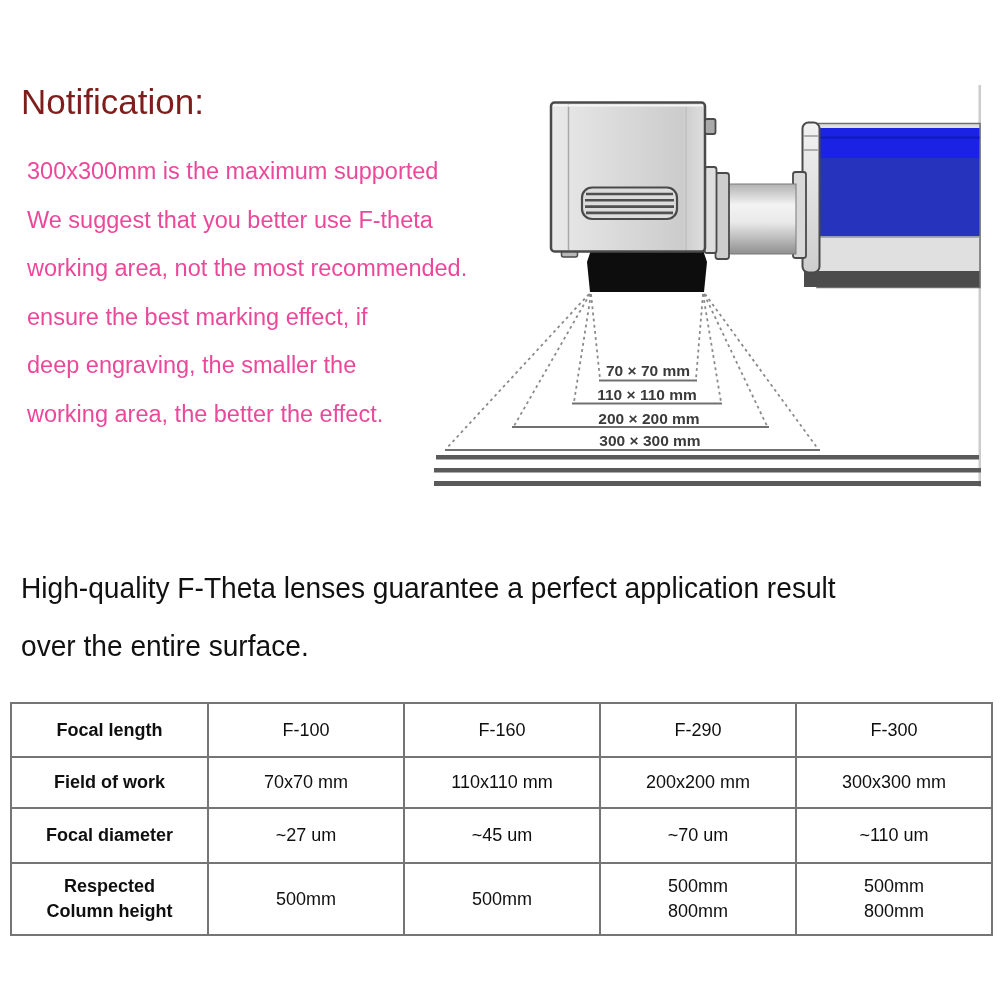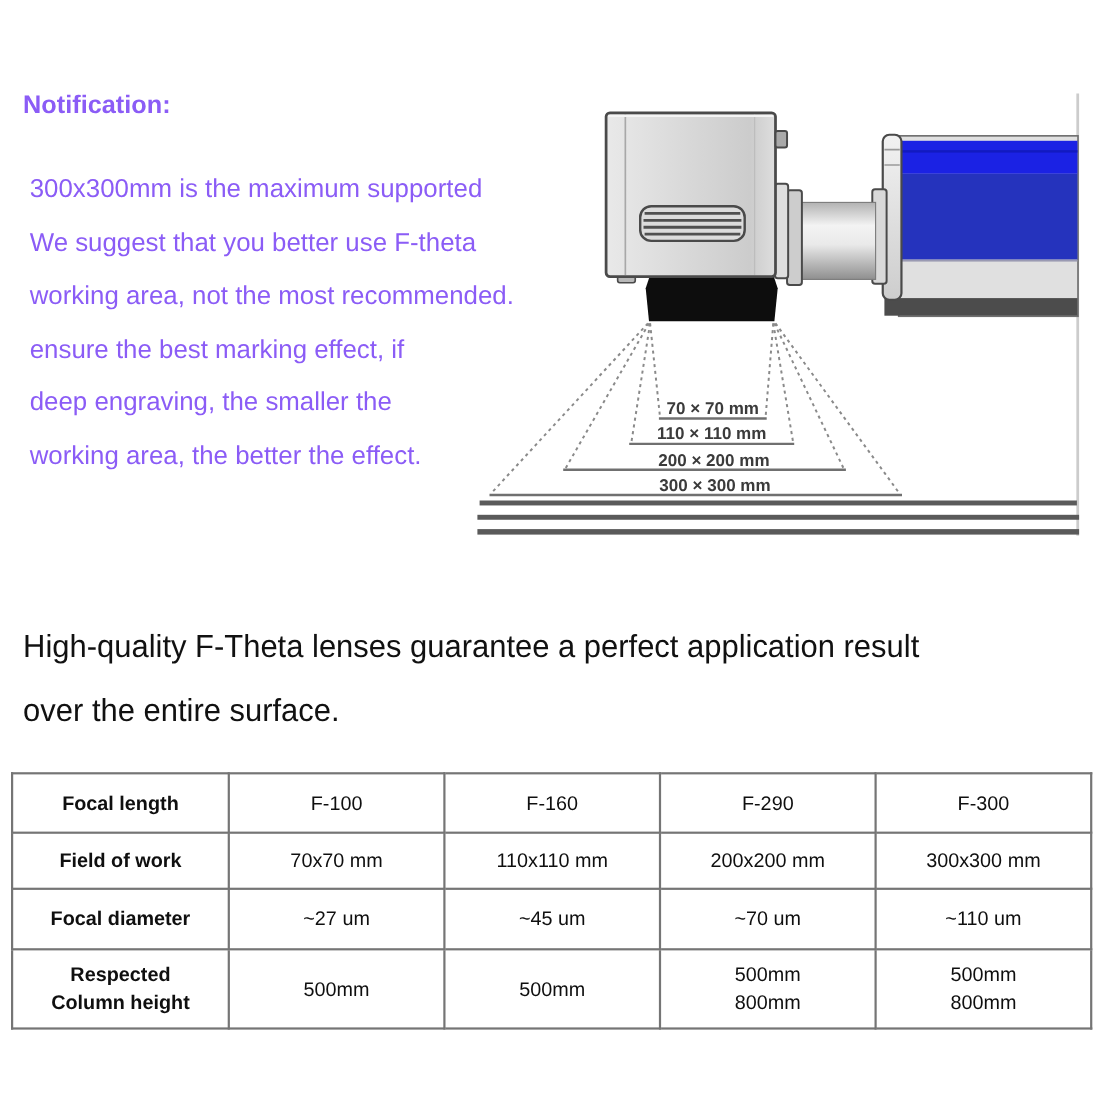--- a/index.html
+++ b/index.html
@@ -3,26 +3,26 @@
 <meta charset="utf-8">
 <style>
   html,body{margin:0;padding:0;}
   body{
     width:1000px;height:1000px;position:relative;background:#ffffff;
     font-family:"Liberation Sans", sans-serif;color:#141414;overflow:hidden;
   }
   
   .notif-heading{
     position:absolute;left:21px;top:82px;
-    font-size:23px;font-weight:bold;color:#8b5cf6;letter-spacing:0;
+    font-size:35px;font-weight:normal;color:#7f1d1d;letter-spacing:0;
     white-space:nowrap;
   }
   .notif-body{position:absolute;left:27px;top:147px;}
   .notif-line{
-    font-size:23.5px;line-height:48.5px;white-space:nowrap;color:#8b5cf6;
+    font-size:23.5px;line-height:48.5px;white-space:nowrap;color:#ec4899;
   }
   
   .machine-wrap{position:absolute;left:434px;top:60px;width:548px;height:440px;}
   
   .subheading{
     position:absolute;left:21px;top:560px;
     transform:scaleX(0.97);transform-origin:left top;
   }
   .subheading-line{
     font-size:29px;line-height:57.5px;white-space:nowrap;color:#111111;

